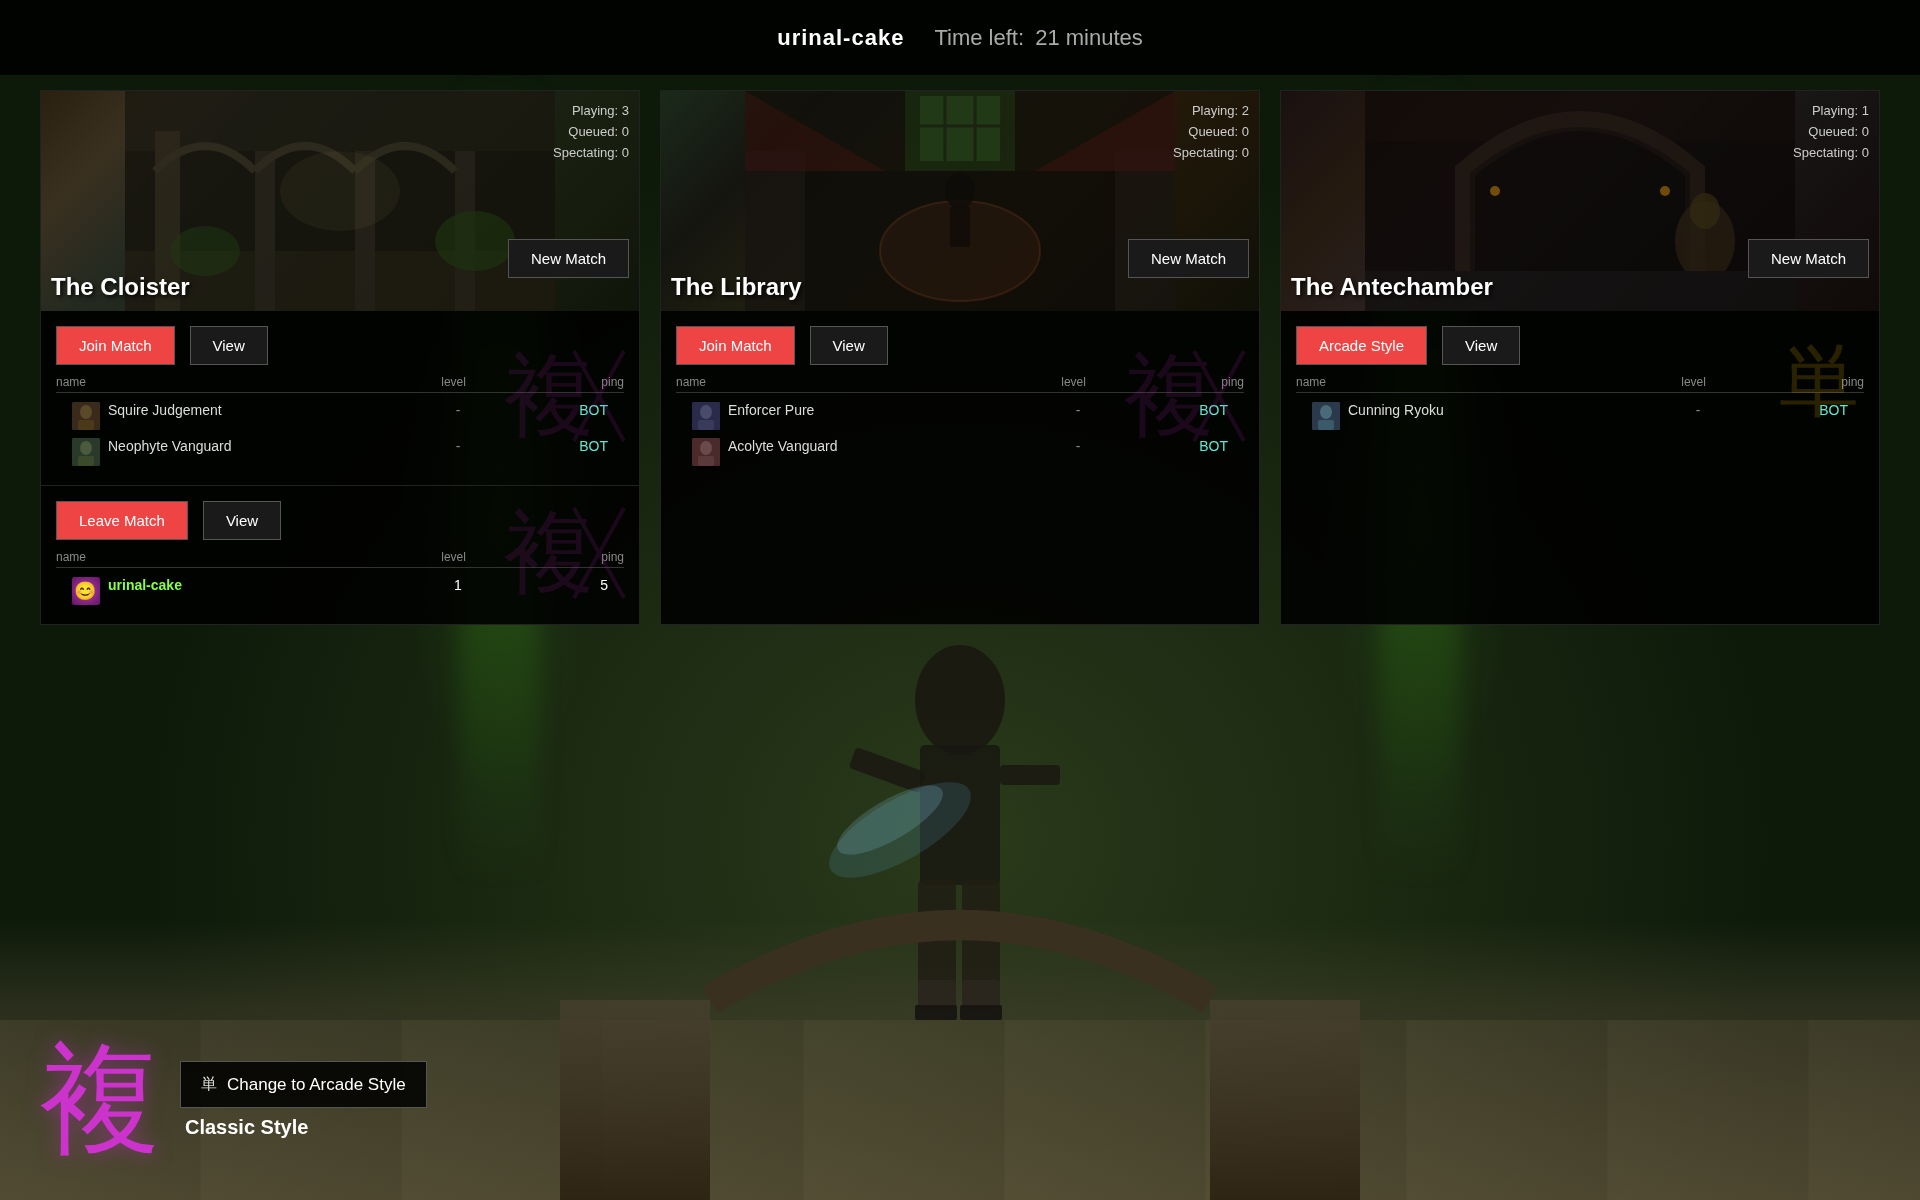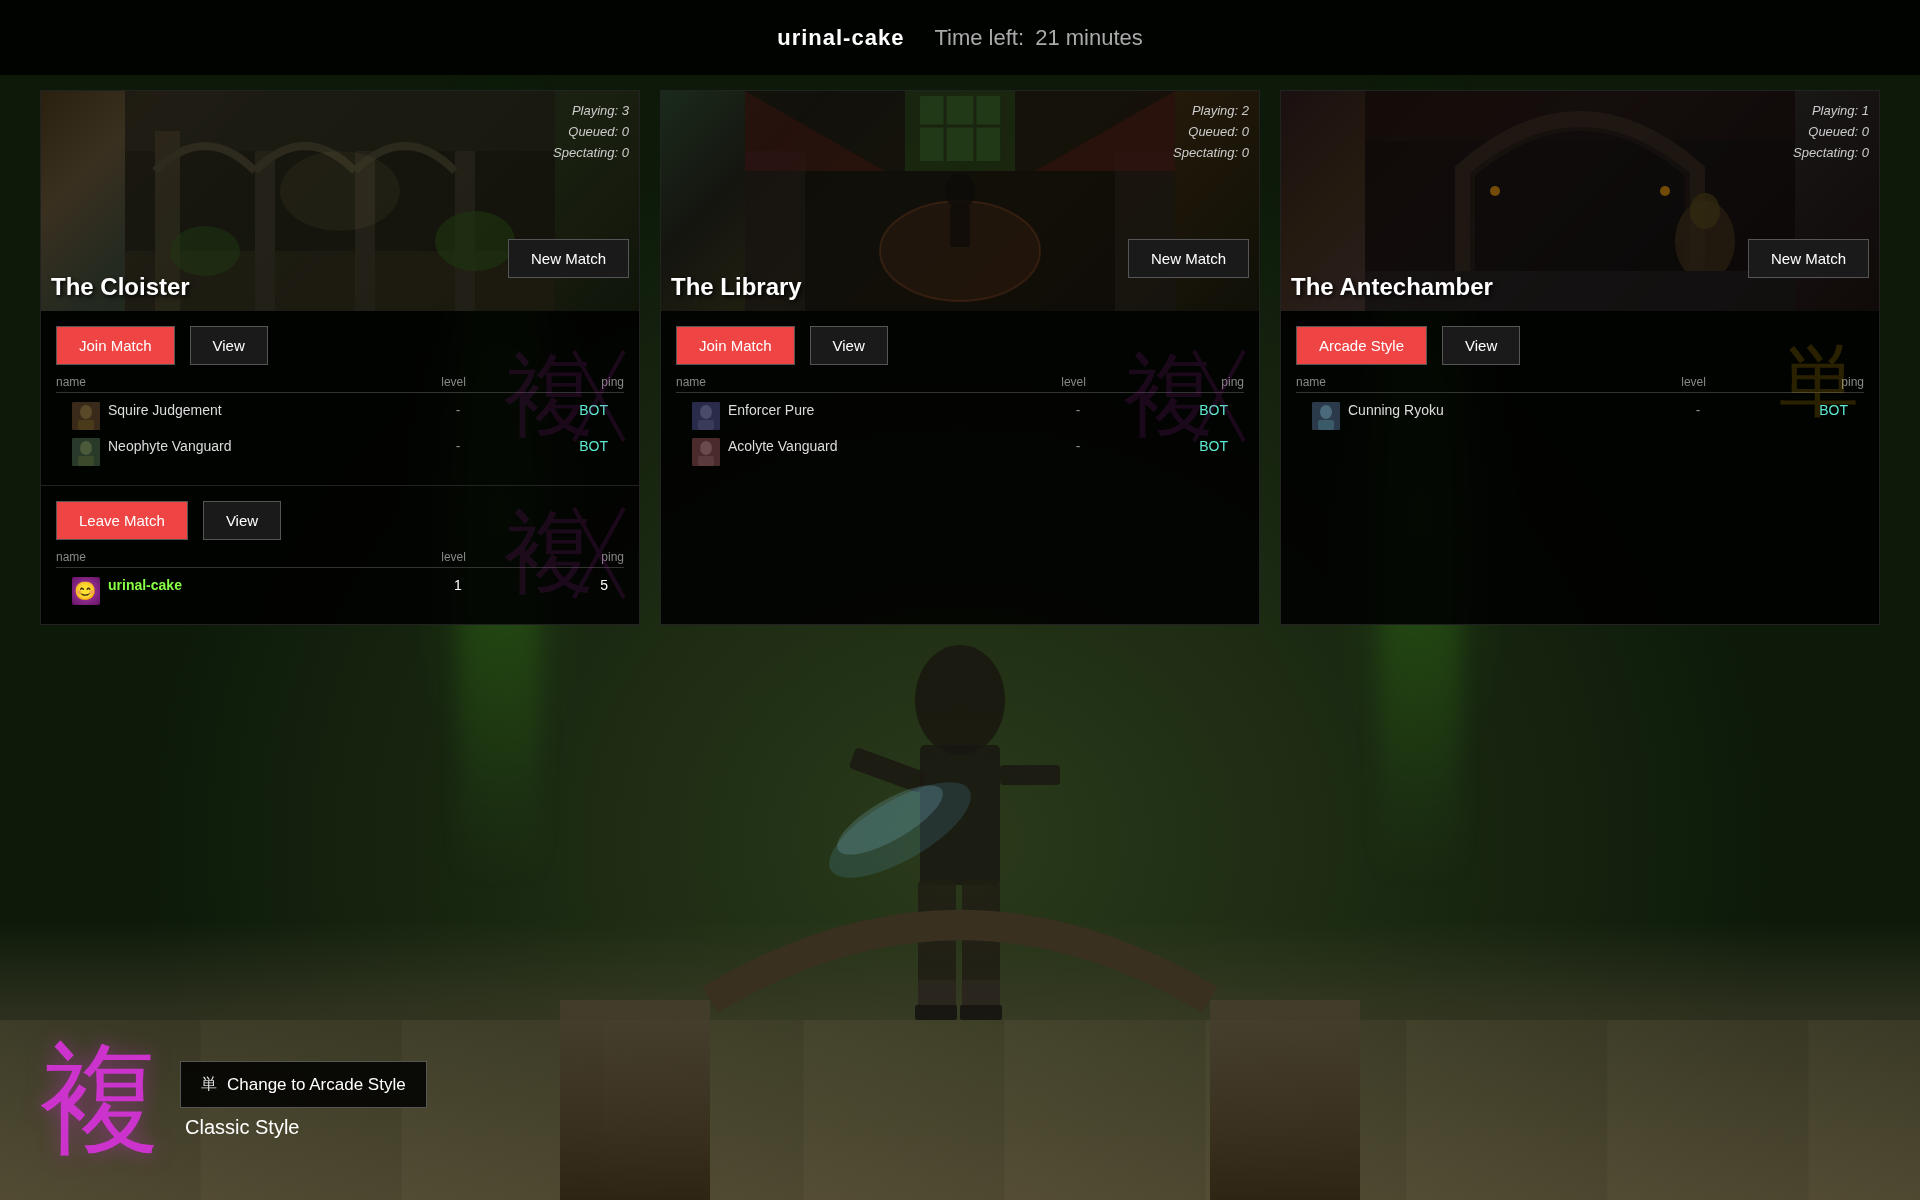--- a/index.html
+++ b/index.html
@@ -88,21 +88,20 @@
 
     
     .arena-stats {
       position: absolute;
       top: 10px;
       right: 10px;
       color: #ccc;
       font-size: 13px;
       line-height: 1.6;
       text-align: right;
-      font-style: italic;
     }
 
     .arena-name {
       position: absolute;
       bottom: 10px;
       left: 10px;
       color: #fff;
       font-size: 24px;
       font-weight: bold;
       text-shadow: 2px 2px 4px rgba(0,0,0,0.9);
@@ -257,21 +256,21 @@
     }
 
     .change-style-btn .style-icon {
       color: #ddd;
       font-size: 16px;
     }
 
     .classic-style-label {
       color: #fff;
       font-size: 20px;
-      font-weight: normal;
+      font-weight: bold;
       padding-left: 5px;
     }
 
     .panels-container .arena-panel:nth-child(1) .arena-image-bg {
       background: 
         linear-gradient(to bottom right, #2a2010 0%, #3a3020 15%, #252520 30%, #1a2a1a 50%, #1a2010 70%, #101510 100%);
     }
 
     .panels-container .arena-panel:nth-child(2) .arena-image-bg {
       background: 

